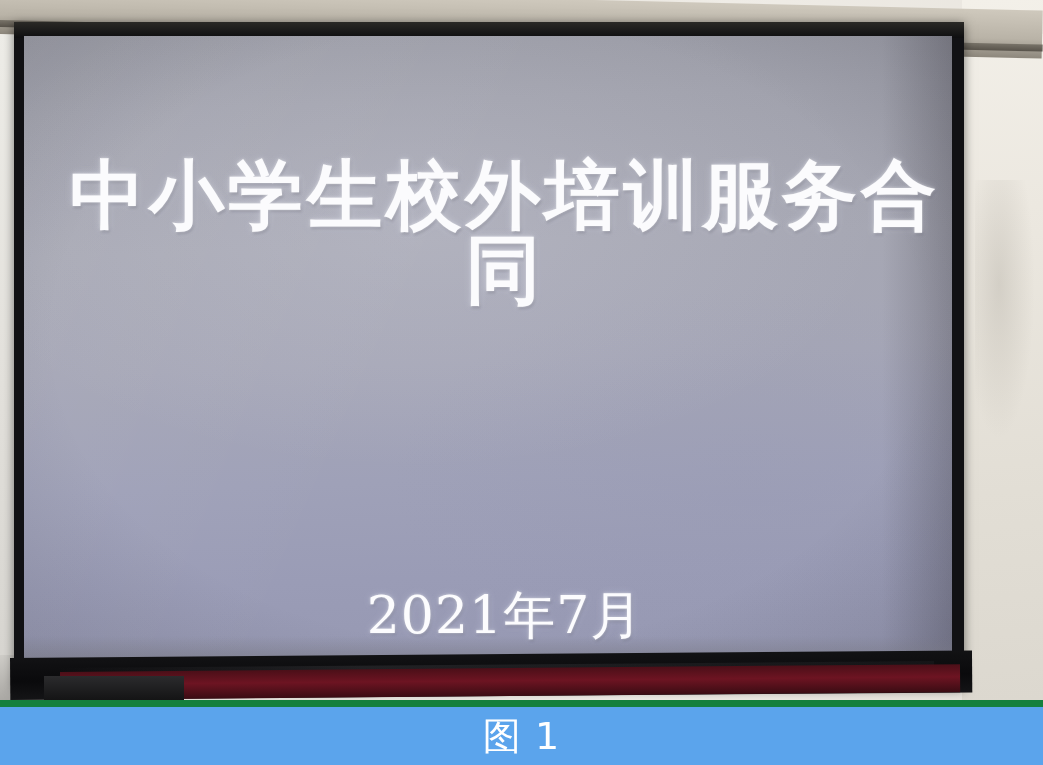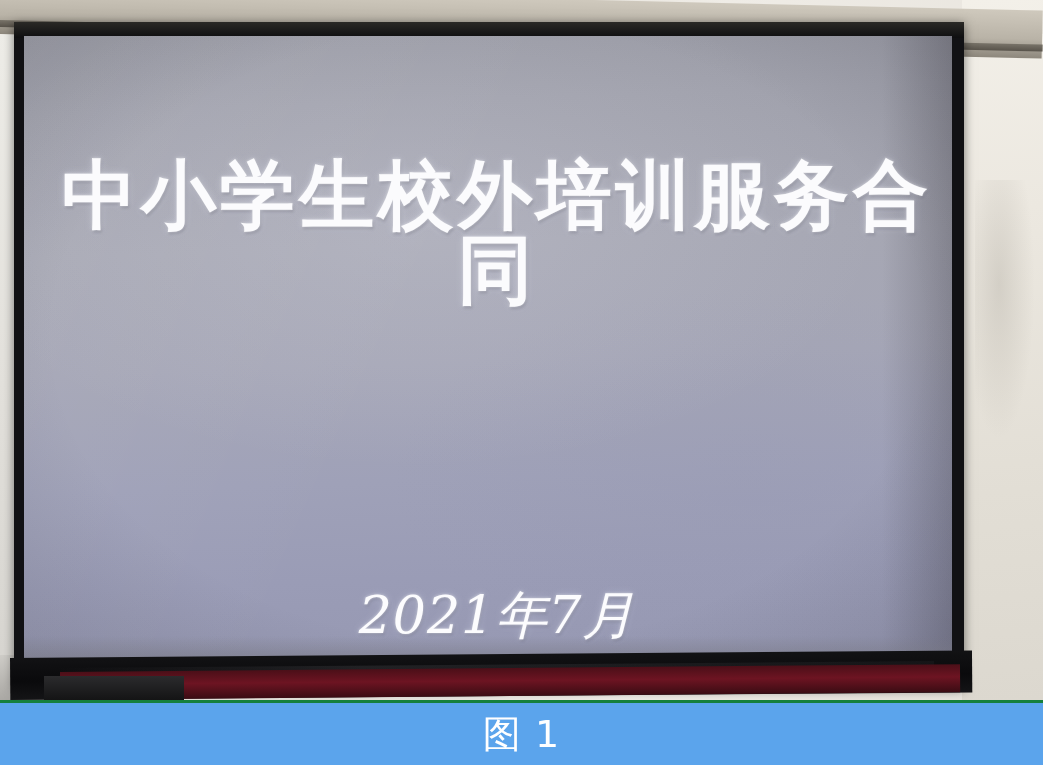--- a/index.html
+++ b/index.html
@@ -166,21 +166,21 @@
   .surface-bottom-edge {
     position: absolute;
     left: 0; bottom: 0;
     width: 100%; height: 22px;
     background: linear-gradient(180deg, rgba(150,150,165,0) 0%, rgba(120,120,132,.55) 100%);
   }
 
   
   .slide-text-block {
     position: absolute;
-    left: 9px; top: 0;
+    left: 17px; top: 0;
     width: 100%; height: 100%;
   }
   .slide-title {
     position: absolute;
     width: 100%;
     text-align: center;
     color: #fbfbfd;
     font-family: "DejaVu Serif", "Liberation Serif", serif;
     font-weight: 600;
     letter-spacing: 0.055em;
@@ -205,35 +205,34 @@
     width: 100%;
     text-align: center;
     color: #fcfcfe;
     font-family: "DejaVu Serif", "Liberation Serif", serif;
     font-size: 52px;
     letter-spacing: 0.02em;
     text-shadow:
       0 0 3px rgba(255,255,255,.55),
       0 0 9px rgba(230,234,255,.30),
       1px 2px 3px rgba(40,40,55,.25);
-    font-style: italic;
   }
 
   
   .caption-bar {
     position: absolute;
     left: 0;
     top: 700px;
     width: 1043px;
     height: 65px;
     background: #5ba4ec;
     display: flex;
     align-items: center;
     justify-content: center;
-    border-top: 3px solid #15803d;
+    border-top: 7px solid #15803d;
     box-sizing: border-box;
   }
   .caption-text {
     color: #ffffff;
     font-family: "DejaVu Sans", "Liberation Sans", sans-serif;
     font-size: 38px;
     line-height: 1;
     letter-spacing: 0.03em;
   }
 </style>

